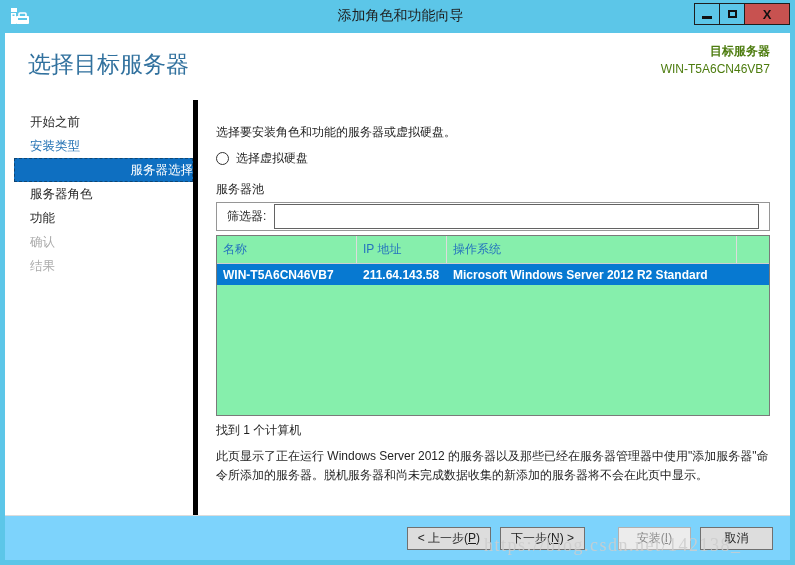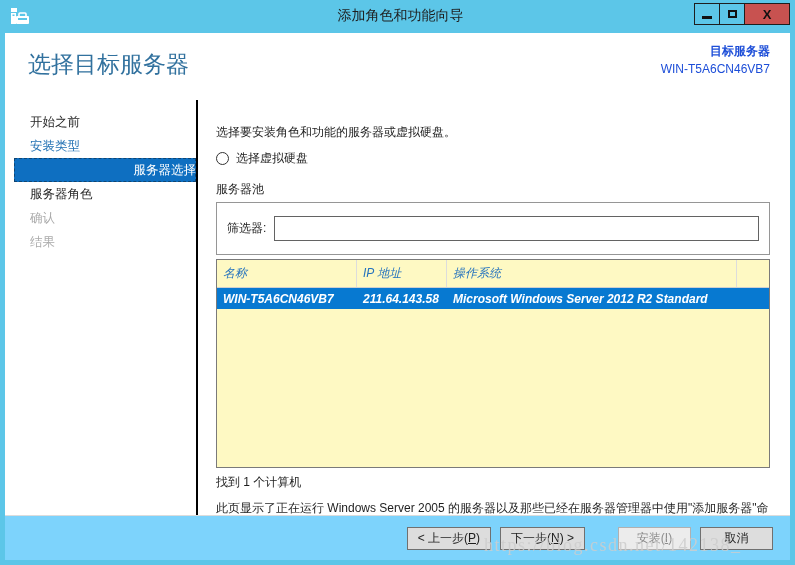--- a/index.html
+++ b/index.html
@@ -18,46 +18,46 @@
          display:flex; align-items:center; justify-content:center; cursor:pointer; }
   .ctl.close { width:46px; background:#C85250; font-size:13px; font-weight:bold; color:#111; }
   .glyph-min { display:block; width:10px; height:3px; background:#111; margin-top:6px; }
   .glyph-max { display:block; width:9px; height:8px; border:2px solid #111; background:transparent; }
 
   
   .dialog { position:absolute; left:5px; top:33px; right:5px; bottom:5px; background:#fff; }
 
   .header { position:relative; height:67px; }
   .header h1 { position:absolute; left:23px; top:16px; font-size:23px; font-weight:normal; color:#31719E; }
-  .target { position:absolute; right:20px; top:10px; text-align:right; font-size:12px; color:#1d4ed8; }
+  .target { position:absolute; right:20px; top:10px; text-align:right; font-size:12px; color:#4d7c0f; }
   .target .t1 { font-weight:bold; }
   .target .t2 { margin-top:2px; }
 
   .bodyrow { position:absolute; top:67px; left:0; right:0; bottom:45px; display:flex; }
-  .sidebar { width:193px; border-right:2px solid #000000; padding-top:10px; }
+  .sidebar { width:193px; border-right:5px solid #000000; padding-top:10px; }
   .nav-item { height:24px; line-height:24px; margin-left:9px; padding-left:16px;
               font-size:12.5px; color:#262626; cursor:pointer; }
   .nav-item.link { color:#2573B4; }
   .nav-item.selected { background:#0E6FC1; color:#fff; outline:1px dashed rgba(20,20,20,.45); outline-offset:-1px;text-align:right; }
   .nav-item.disabled { color:#ABABAB; cursor:default; }
 
   .content { flex:1; padding:8px 20px 0 18px; font-size:12px; color:#1e1e1e; }
   .intro { margin-top:16px; }
   .radio-row { display:flex; align-items:center; margin-top:9px; cursor:pointer; }
   .radio { width:13px; height:13px; border:1px solid #333; border-radius:50%;
            display:inline-flex; align-items:center; justify-content:center; margin-right:7px; background:#fff; }
   .radio.checked::after { content:""; width:6px; height:6px; border-radius:50%; background:#111; }
   .pool-label { margin-top:14px; }
-  .filter-box { margin-top:4px; border:1px solid #969696; height:53px;
+  .filter-box { margin-top:4px; border:1px solid #969696; height:29px;
                 display:flex; align-items:center; padding:0 10px; }
   .filter-box label { margin-right:8px; white-space:nowrap; }
   .filter-box input { flex:1; height:25px; border:1px solid #636363; font-size:12px; padding:0 4px;
                       font-family:"Liberation Sans","DejaVu Sans",sans-serif; outline:none; }
 
-  .table { margin-top:4px; border:1px solid #7A7A7A; height:209px; background:#fef9c3; overflow:hidden;font-style:italic; }
+  .table { margin-top:4px; border:1px solid #7A7A7A; height:181px; background:#86efac; overflow:hidden; }
   .thead { display:flex; height:28px; border-bottom:1px solid #CFCFCF; }
   .th { display:flex; align-items:center; padding-left:6px; color:#2573BE; font-size:12px;
         border-right:1px solid #DCDCDC; }
   .th:last-child { border-right:none; }
   .col-name { width:140px; } .col-ip { width:90px; } .col-os { width:290px; } .col-rest { flex:1; }
   .trow { display:flex; height:21px; cursor:pointer; }
   .trow.selected { background:#0779D1; color:#fff; font-weight:bold; }
   .td { display:flex; align-items:center; padding-left:6px; font-size:12px; overflow:hidden; white-space:nowrap; }
 
   .found { margin-top:6px; }
@@ -113,20 +113,21 @@
         <div class="t2">WIN-T5A6CN46VB7</div>
       </div>
     </div>
 
     <div class="bodyrow">
       <div class="sidebar">
           <div class="nav-item normal">开始之前</div>
           <div class="nav-item link">安装类型</div>
           <div class="nav-item selected">服务器选择</div>
           <div class="nav-item normal">服务器角色</div>
+          <div class="nav-item normal">功能</div>
           <div class="nav-item disabled">确认</div>
           <div class="nav-item disabled">结果</div>
         </div>
 
       <div class="content">
         <p class="intro">选择要安装角色和功能的服务器或虚拟硬盘。</p>
 
         <div class="radio-row">
           <span class="radio"></span>
           <span>选择虚拟硬盘</span>
@@ -150,21 +151,21 @@
               <div class="trow selected">
                 <div class="td col-name">WIN-T5A6CN46VB7</div>
                 <div class="td col-ip">211.64.143.58</div>
                 <div class="td col-os">Microsoft Windows Server 2012 R2 Standard</div>
                 <div class="td col-rest"></div>
               </div>
             </div>
         </div>
 
         <div class="found">找到 1 个计算机</div>
-        <p class="desc">此页显示了正在运行 Windows Server 2005 的服务器以及那些已经在服务器管理器中使用"添加服务器"命令所添加的服务器。脱机服务器和尚未完成数据收集的新添加的服务器将不会在此页中显示。</p>
+        <p class="desc">此页显示了正在运行 Windows Server 2012 的服务器以及那些已经在服务器管理器中使用"添加服务器"命令所添加的服务器。脱机服务器和尚未完成数据收集的新添加的服务器将不会在此页中显示。</p>
       </div>
     </div>
 
     <div class="footer">
         <button class="btn">&lt; 上一步(<u>P</u>)</button>
         <button class="btn">下一步(<u>N</u>) &gt;</button>
         <button class="btn disabled gap-left">安装(<u>I</u>)</button>
         <button class="btn">取消</button>
       </div>
   </div>

